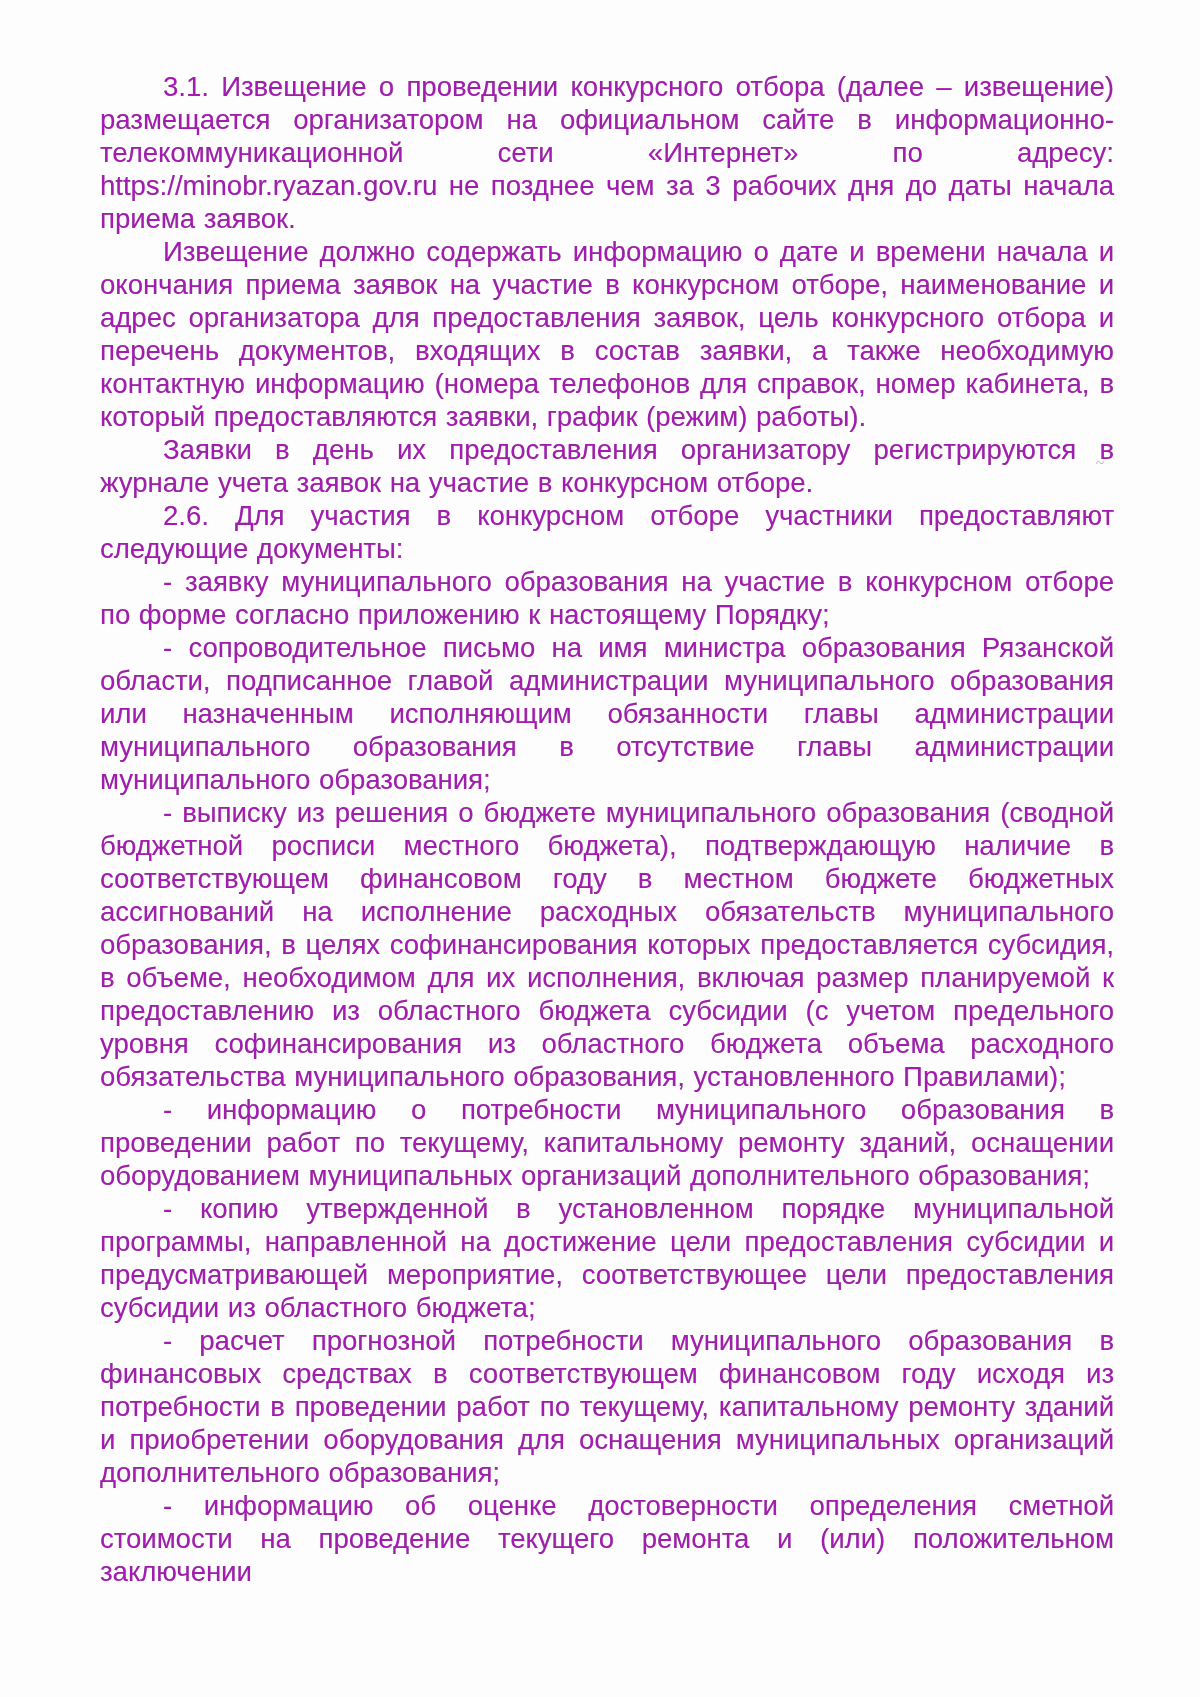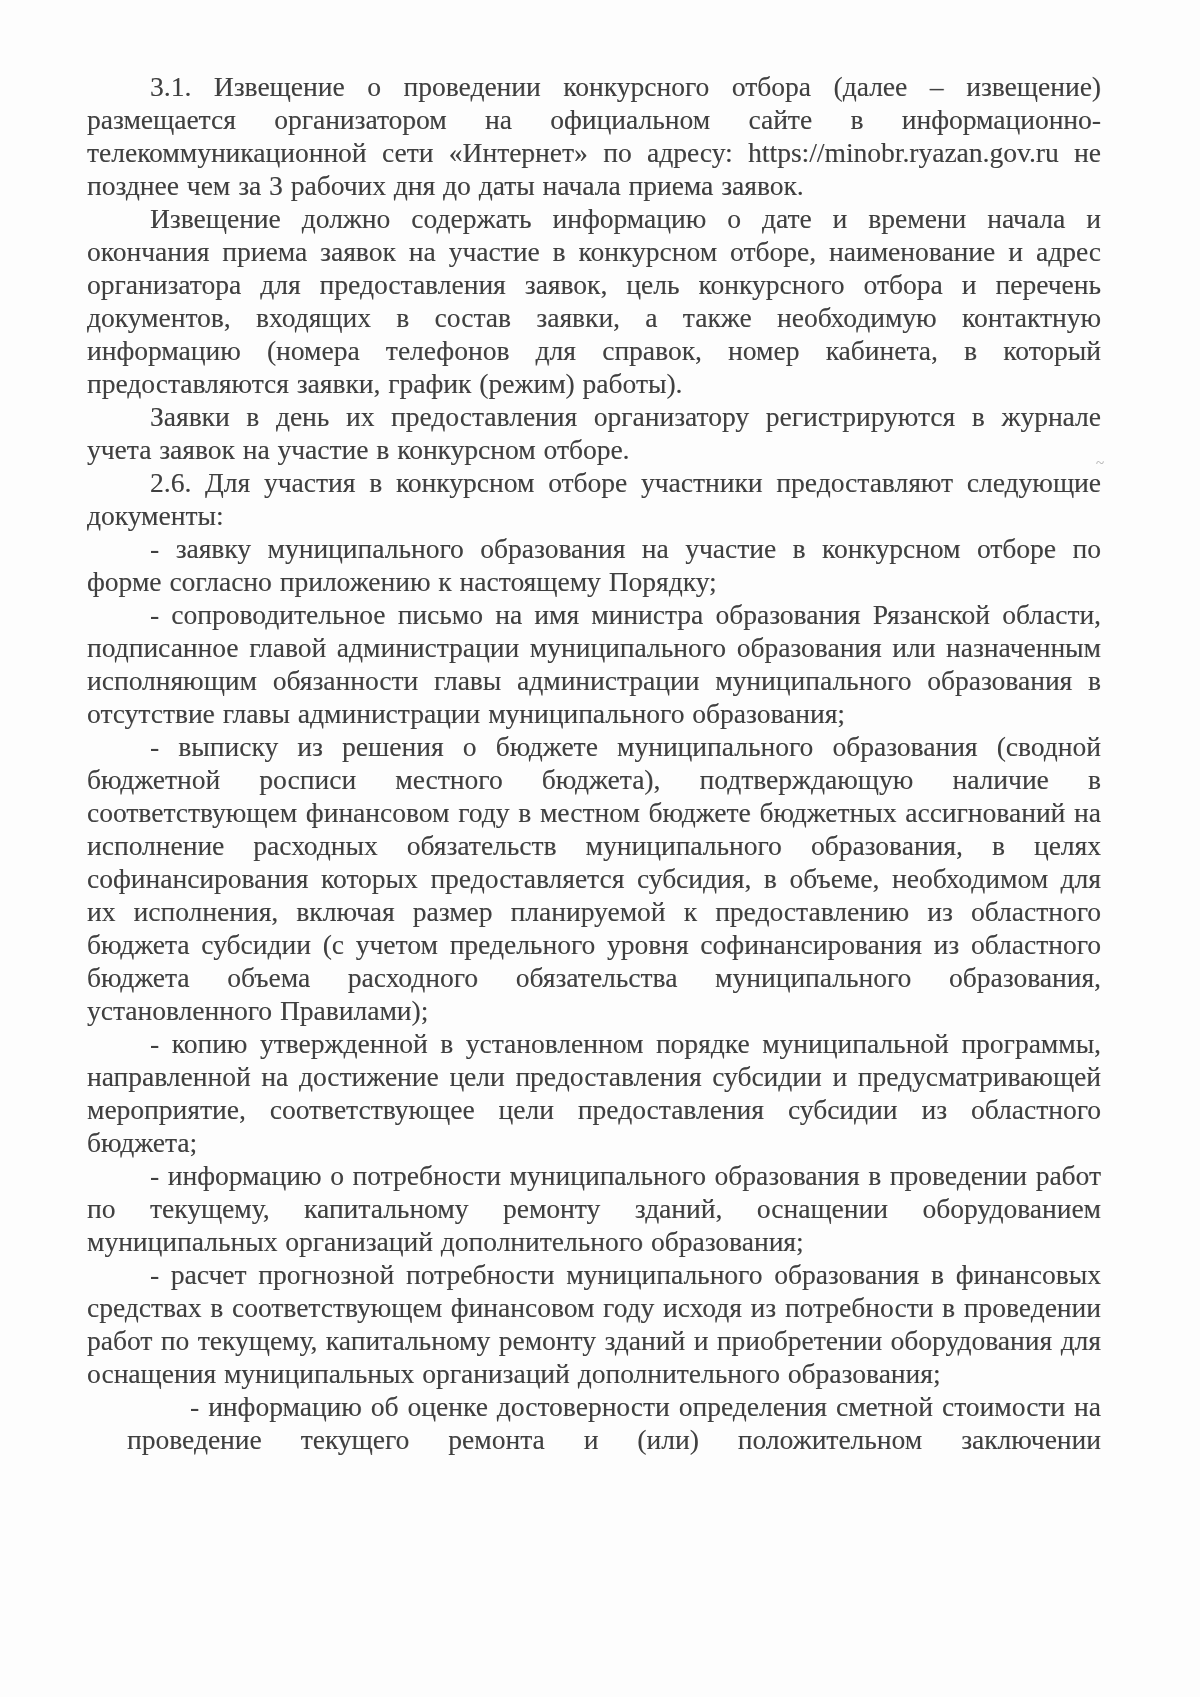--- a/index.html
+++ b/index.html
@@ -9,39 +9,38 @@
   }
   .page {
     position: relative;
     width: 1200px;
     height: 1697px;
     background: #fdfdfd;
     overflow: hidden;
   }
   .doc-body {
     position: absolute;
-    left: 87px;
+    left: 100px;
     top: 70px;
     width: 1014px;
-    font-family: Liberation Serif, serif;
+    font-family: Liberation Sans, sans-serif;
     font-size: 27.5px;
     line-height: 33px;
-    color: #404040;
+    color: #a21caf;
     text-align: justify;
     text-shadow: 0.3px 0.3px 0 rgba(20,20,20,0.30);
   }
   .doc-body p {
     margin: 0;
     padding: 0;
     text-indent: 63px;
     word-spacing: 1px;
   }
   .doc-body p.justify-last {
     text-align-last: justify;
-    margin-left: 40px;
   }
   .scan-artifact {
     position: absolute;
     left: 1096px;
     top: 455px;
     font-family: "Liberation Serif", serif;
     font-size: 15px;
     color: #a8a8a8;
     text-shadow: none;
   }
@@ -51,19 +50,19 @@
 
 <div class="page">
   <div class="doc-body" id="doc-body">
       <p>3.1. Извещение о проведении конкурсного отбора (далее – извещение) размещается организатором на официальном сайте в информационно-телекоммуникационной сети «Интернет» по адресу: https://minobr.ryazan.gov.ru не позднее чем за 3 рабочих дня до даты начала приема заявок.</p>
       <p>Извещение должно содержать информацию о дате и времени начала и окончания приема заявок на участие в конкурсном отборе, наименование и адрес организатора для предоставления заявок, цель конкурсного отбора и перечень документов, входящих в состав заявки, а также необходимую контактную информацию (номера телефонов для справок, номер кабинета, в который предоставляются заявки, график (режим) работы).</p>
       <p>Заявки в день их предоставления организатору регистрируются в журнале учета заявок на участие в конкурсном отборе.</p>
       <p>2.6. Для участия в конкурсном отборе участники предоставляют следующие документы:</p>
       <p>- заявку муниципального образования на участие в конкурсном отборе по форме согласно приложению к настоящему Порядку;</p>
       <p>- сопроводительное письмо на имя министра образования Рязанской области, подписанное главой администрации муниципального образования или назначенным исполняющим обязанности главы администрации муниципального образования в отсутствие главы администрации муниципального образования;</p>
       <p>- выписку из решения о бюджете муниципального образования (сводной бюджетной росписи местного бюджета), подтверждающую наличие в соответствующем финансовом году в местном бюджете бюджетных ассигнований на исполнение расходных обязательств муниципального образования, в целях софинансирования которых предоставляется субсидия, в объеме, необходимом для их исполнения, включая размер планируемой к предоставлению из областного бюджета субсидии (с учетом предельного уровня софинансирования из областного бюджета объема расходного обязательства муниципального образования, установленного Правилами);</p>
+      <p>- информацию о потребности муниципального образования в проведении работ по текущему, капитальному ремонту зданий, оснащении оборудованием муниципальных организаций дополнительного образования;</p>
       <p>- копию утвержденной в установленном порядке муниципальной программы, направленной на достижение цели предоставления субсидии и предусматривающей мероприятие, соответствующее цели предоставления субсидии из областного бюджета;</p>
-      <p>- информацию о потребности муниципального образования в проведении работ по текущему, капитальному ремонту зданий, оснащении оборудованием муниципальных организаций дополнительного образования;</p>
       <p>- расчет прогнозной потребности муниципального образования в финансовых средствах в соответствующем финансовом году исходя из потребности в проведении работ по текущему, капитальному ремонту зданий и приобретении оборудования для оснащения муниципальных организаций дополнительного образования;</p>
       <p class="justify-last">- информацию об оценке достоверности определения сметной стоимости на проведение текущего ремонта и (или) положительном заключении</p>
     </div>
   <span class="scan-artifact">~</span>
 </div>
 
 </body></html>

